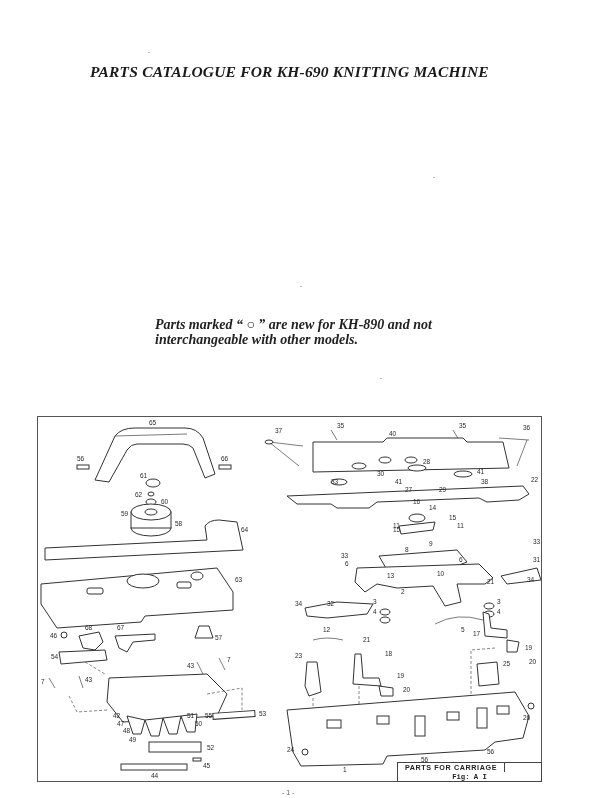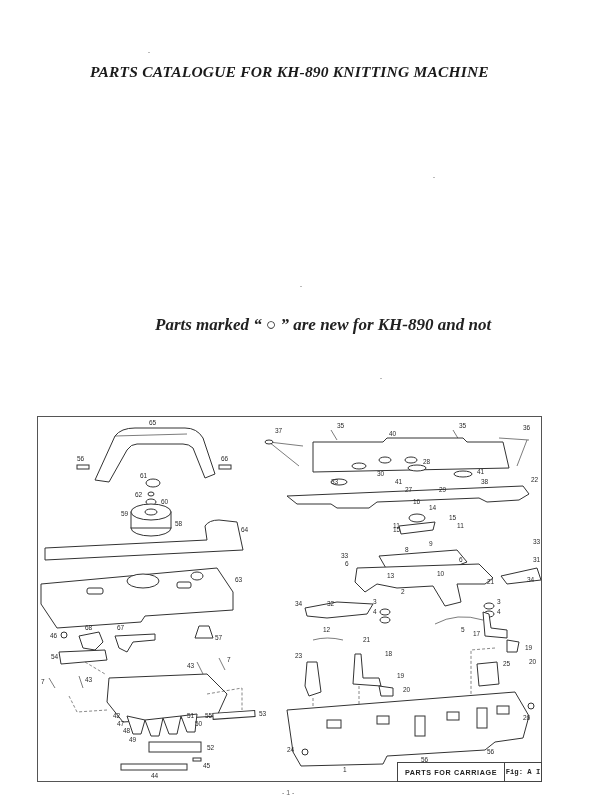--- a/index.html
+++ b/index.html
@@ -1,37 +1,38 @@
 <!DOCTYPE html>
 <html><head>
 <meta charset="utf-8">
 <style>
   html,body{margin:0;padding:0;}
   body{width:600px;height:798px;background:#ffffff;position:relative;overflow:hidden;font-family:"Liberation Serif",serif;color:#1c1c1c;}
   .title{position:absolute;left:90px;top:63px;width:460px;font-family:"Liberation Serif",serif;font-style:italic;font-weight:bold;font-size:15.5px;letter-spacing:0.2px;color:#1a1a1a;white-space:nowrap;}
-  .note{position:absolute;left:155px;top:318px;width:340px;font-family:"Liberation Serif",serif;font-style:italic;font-weight:bold;font-size:17px;line-height:14.5px;color:#222;}
+  .note{position:absolute;left:155px;top:318px;width:340px;font-family:"Liberation Serif",serif;font-style:italic;font-weight:bold;font-size:14px;line-height:14.5px;color:#222;}
   .frame{position:absolute;left:37px;top:416px;width:505px;height:366px;border:1.5px solid #555;box-sizing:border-box;}
   .diagram{position:absolute;left:37px;top:416px;width:505px;height:366px;}
-  .caption-box{position:absolute;left:397px;top:762px;width:145px;height:20px;border:1.5px solid #444;box-sizing:border-box;display:flex;font-family:"Liberation Sans",sans-serif;font-weight:bold;font-size:7.2px;color:#222;background:#fff;}
+  .caption-box{position:absolute;left:397px;top:762px;width:145px;height:20px;border:1.5px solid #444;box-sizing:border-box;display:flex;font-family:"Liberation Sans",sans-serif;font-weight:bold;font-size:7.2px;color:#222;background:#fff;flex-direction:column;}
   .caption-main{width:106px;border-right:1.5px solid #444;display:flex;align-items:center;justify-content:center;letter-spacing:0.6px;}
   .caption-fig{flex:1;display:flex;align-items:center;justify-content:center;font-family:Liberation Mono, monospace;}
   .page-num{position:absolute;left:282px;top:789px;font-family:"Liberation Sans",sans-serif;font-size:7px;color:#666;}
   .lbl{font-family:"Liberation Sans",sans-serif;font-size:6.5px;fill:#2a2a2a;}
   .part{fill:#fff;stroke:#333;stroke-width:1;}
   .thin{fill:none;stroke:#444;stroke-width:0.7;}
   .dash{fill:none;stroke:#555;stroke-width:0.7;stroke-dasharray:3 2;}
   .speck{position:absolute;width:2px;height:1px;background:#bbb;}
 </style>
 </head>
 <body>
 
-<div class="title">PARTS CATALOGUE FOR KH-890 KNITTING MACHINE</div>
+<div class="title">PARTS CATALOGUE FOR KH-690 KNITTING MACHINE</div>
 
 <div class="note">
   <div>Parts marked “ ○ ” are new for KH-890 and not</div>
+  <div>interchangeable with other models.</div>
 </div>
 
 <span class="speck" style="left:148px;top:52px;"></span>
 <span class="speck" style="left:433px;top:177px;"></span>
 <span class="speck" style="left:300px;top:286px;"></span>
 <span class="speck" style="left:380px;top:378px;"></span>
 
 <div class="frame"></div>
 
 <svg class="diagram" viewBox="0 0 505 366" width="505" height="366">

